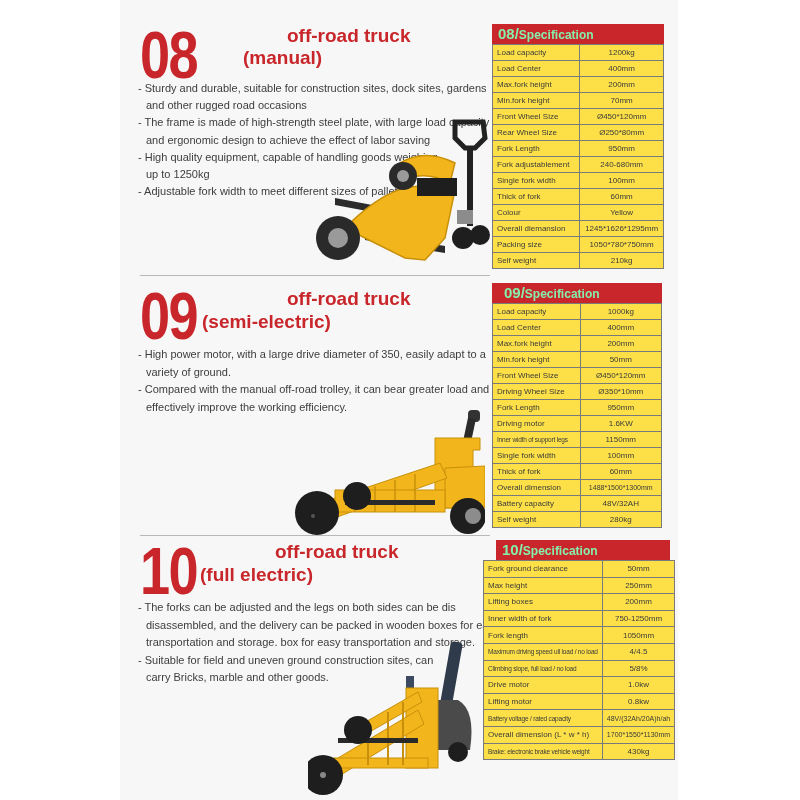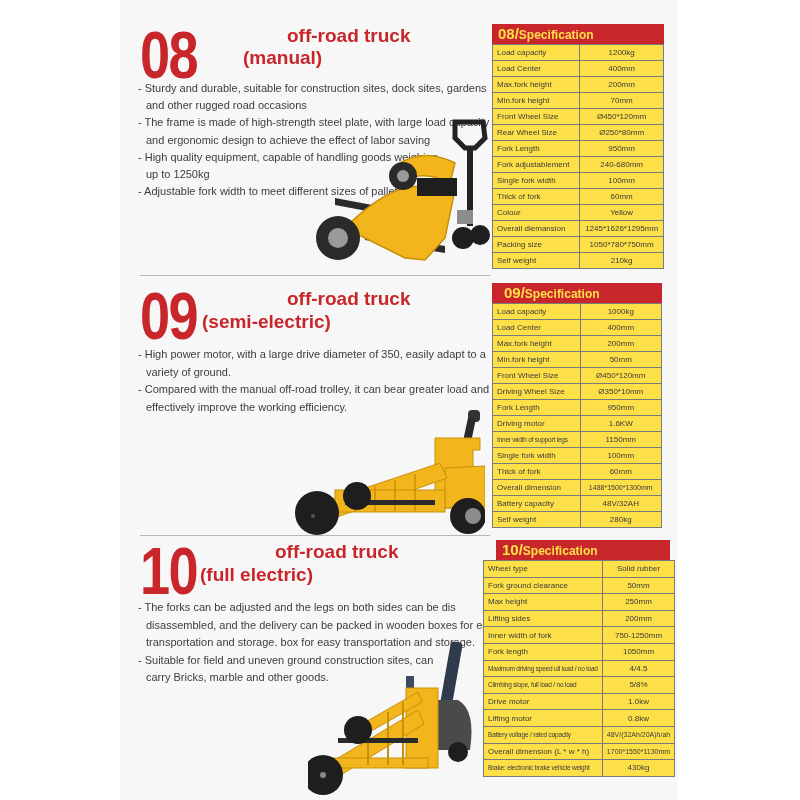--- a/index.html
+++ b/index.html
@@ -21,21 +21,21 @@
     .title-line {
       position: absolute; color: #c8262a; font-weight: bold; font-size: 19px; line-height: 22px; white-space: nowrap;
     }
     .bullets { position: absolute; left: 18px; font-size: 11px; line-height: 17.2px; color: #3d3d3d; }
     .bullets p { margin: 0; padding-left: 8px; text-indent: -8px; }
     .spec {
       position: absolute; left: 372px; border-collapse: collapse; background: #fde047;
       font-size: 8px; color: #3a3a3a;
     }
     .spec-head {
-      position: absolute; background: #c8262a; color: #fde047; font-weight: bold;
+      position: absolute; background: #c8262a; color: #86efac; font-weight: bold;
       height: 20px; line-height: 20px; padding-left: 6px; box-sizing: border-box;
     }
     .spec-head .num { font-size: 15px; }
     .spec-head .lbl { font-size: 12px; }
     .spec td { border: 1px solid #7a7a7a; padding: 0 4px; height: 15px; white-space: nowrap; }
     .spec td.v { text-align: center; margin-top: 7px; }
     .spec.s10 td { height: 15.6px; }
     .spec td.tiny { font-size: 6.5px; letter-spacing: -0.2px; }
     .spec td.two { font-size: 7px; line-height: 7px; }
     .truck { position: absolute; }
@@ -282,33 +282,29 @@
     <div class="spec-head" style="left:376px;top:2px;width:174px;">
       <span class="num">10</span><span class="num">/</span><span class="lbl">Specification</span>
     </div>
     <table class="spec s10" style="left:363px;top:22px;width:179px;">
       <colgroup>
           <col style="width:122px">
           <col style="width:57px">
         </colgroup>
       <tbody>
       <tr>
-            <td>Wheel type</td>
-            <td class="v">Solid rubber</td>
-          </tr>
-      <tr>
             <td>Fork ground clearance</td>
             <td class="v">50mm</td>
           </tr>
       <tr>
             <td>Max height</td>
             <td class="v">250mm</td>
           </tr>
       <tr>
-            <td>Lifting sides</td>
+            <td>Lifting boxes</td>
             <td class="v">200mm</td>
           </tr>
       <tr>
             <td>Inner width of fork</td>
             <td class="v">750-1250mm</td>
           </tr>
       <tr>
             <td>Fork length</td>
             <td class="v">1050mm</td>
           </tr>

